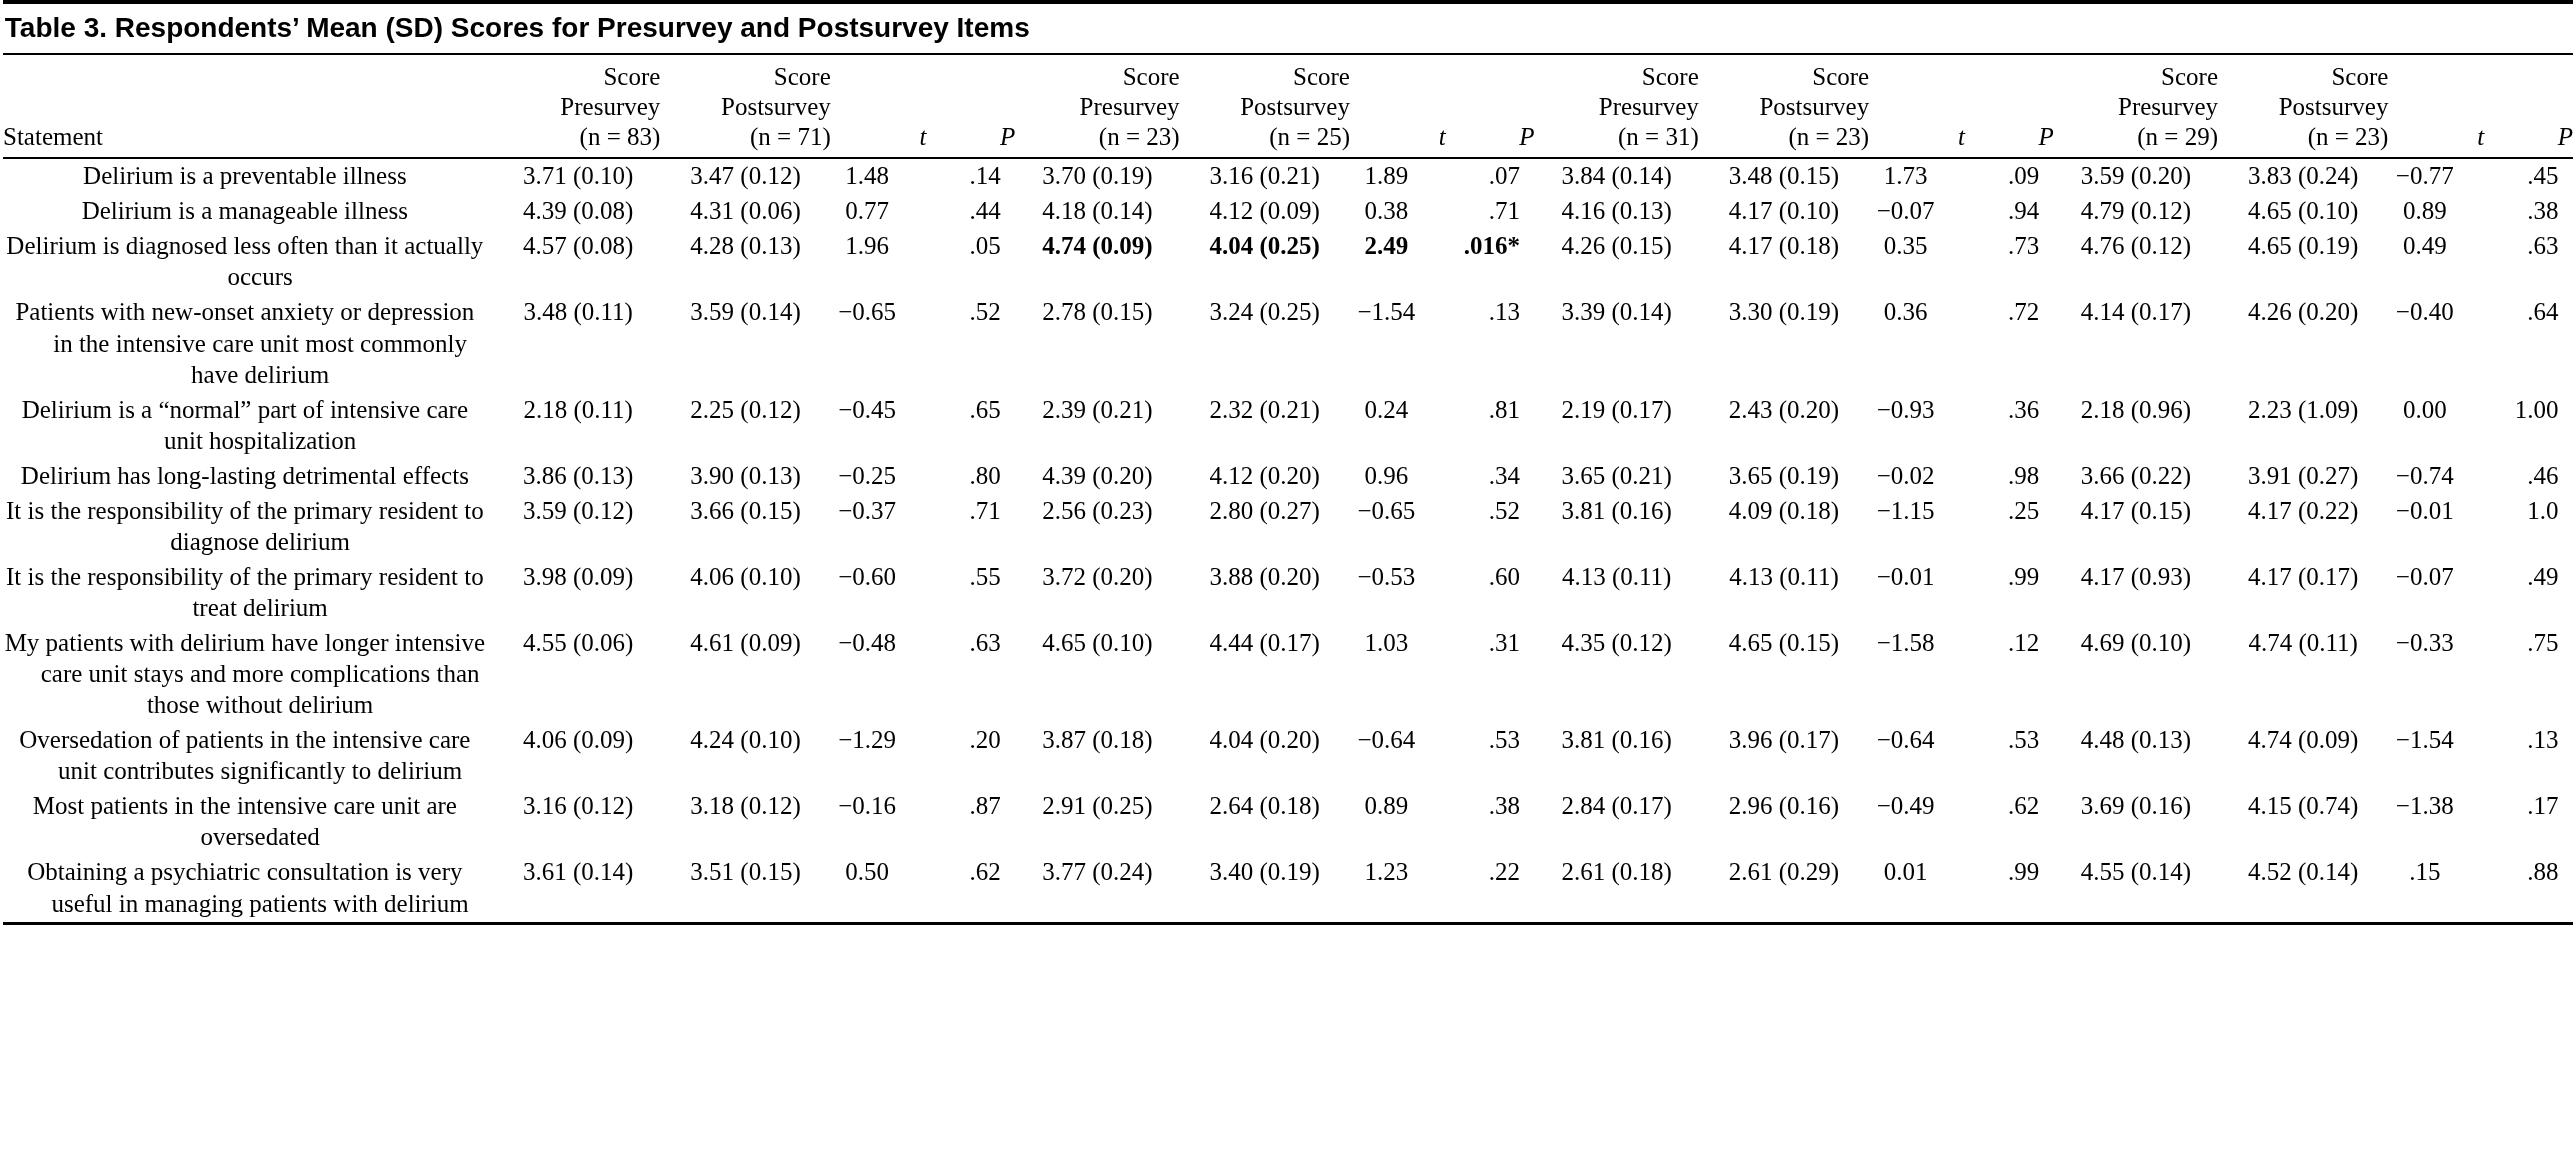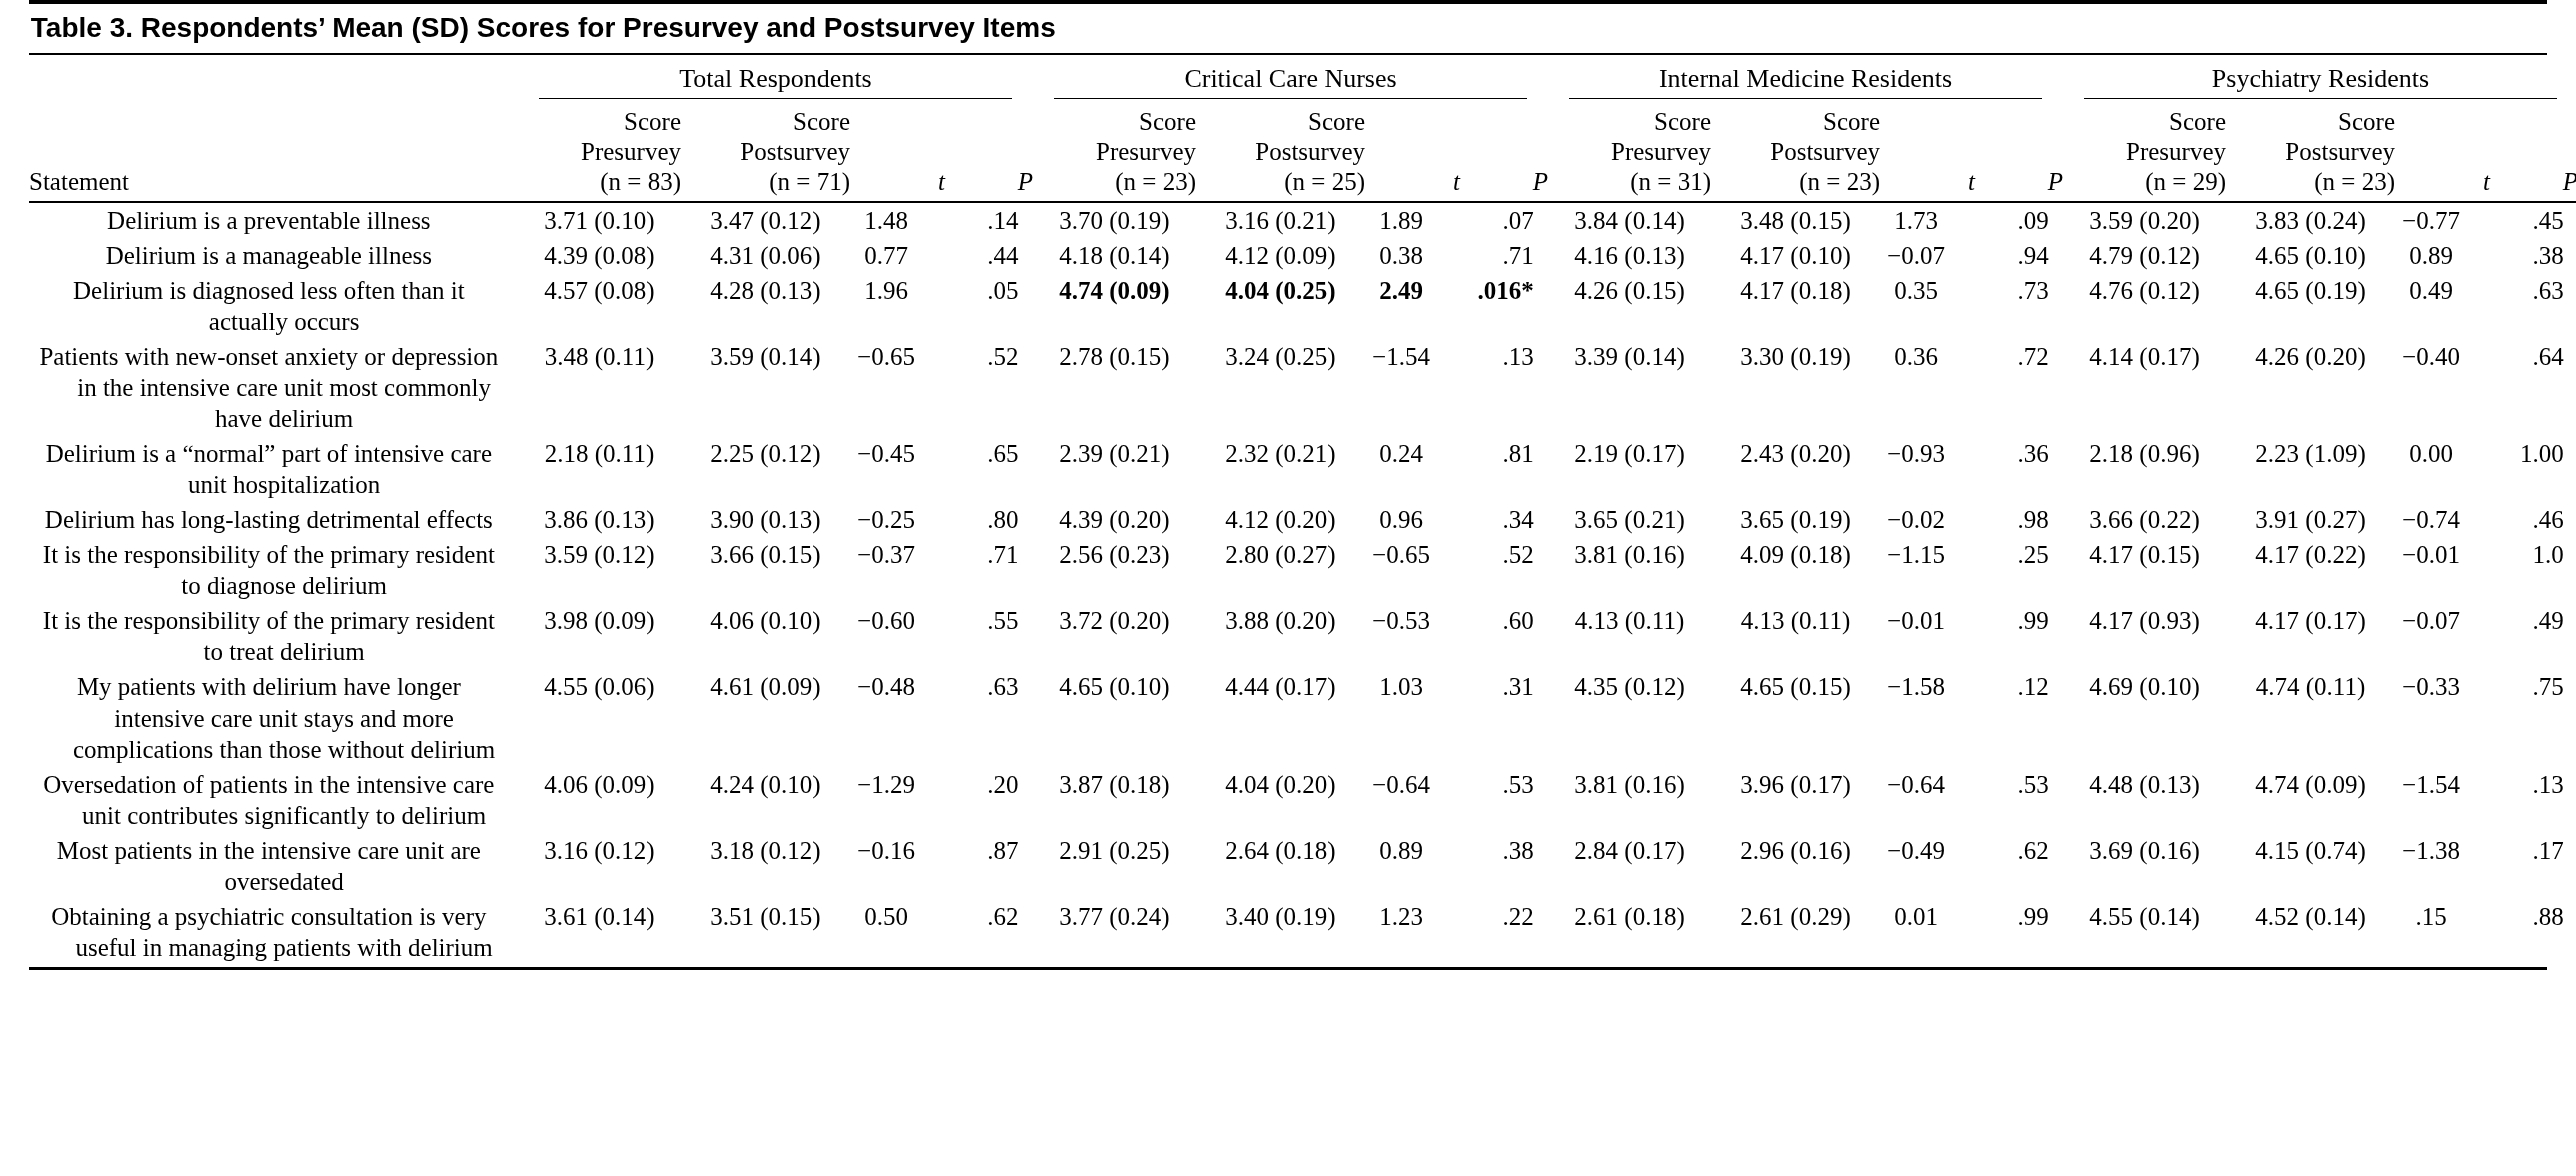--- a/index.html
+++ b/index.html
@@ -1,21 +1,21 @@
 <!DOCTYPE html>
 <html style="font-size:14.4px"><head>
 <meta charset="utf-8">
 <style>
   html, body { margin: 0; padding: 0; background: #ffffff; }
   body {
     width: 2576px;
     font-family: "Liberation Serif", serif;
     color: #000;
   }
-  .page { padding: 0 29px; box-sizing: border-box; }
+  .page { padding: 0 3px; box-sizing: border-box; }
   .top-rule { border-top: 4.5px solid #000; }
   .bottom-rule { border-top: 3.6px solid #000; margin-top: 1.8px; }
   .title {
     font-family: "Liberation Sans", sans-serif;
     font-weight: 700;
     font-size: 28px;
     padding: 8px 0 9px 1.8px;
     border-bottom: 2.7px solid #000;
   }
   table {
@@ -96,35 +96,20 @@
       <col class="c-pre">
         <col class="c-post">
         <col class="c-t">
         <col class="c-p">
       <col class="c-pre">
         <col class="c-post">
         <col class="c-t">
         <col class="c-p">
     </colgroup>
     <thead>
-      <tr>
-        <th></th>
-        <th class="group" colspan="4">
-          <span class="grp-line">Total Respondents</span>
-        </th>
-        <th class="group" colspan="4">
-          <span class="grp-line">Critical Care Nurses</span>
-        </th>
-        <th class="group" colspan="4">
-          <span class="grp-line">Internal Medicine Residents</span>
-        </th>
-        <th class="group" colspan="4">
-          <span class="grp-line">Psychiatry Residents</span>
-        </th>
-      </tr>
       <tr class="subheader">
         <th class="stmt-h">Statement</th>
 
         <th class="sub">
           <div>Score</div>
           <div>Presurvey</div>
           <div>(n = 83)</div>
         </th>
         <th class="sub">
           <div>Score</div>

